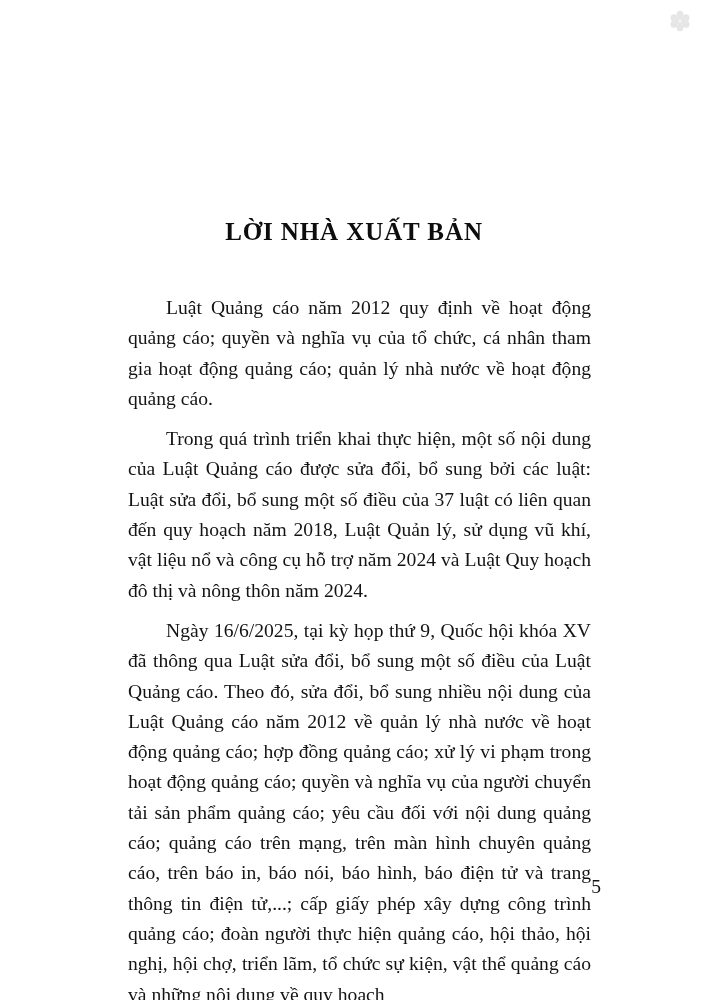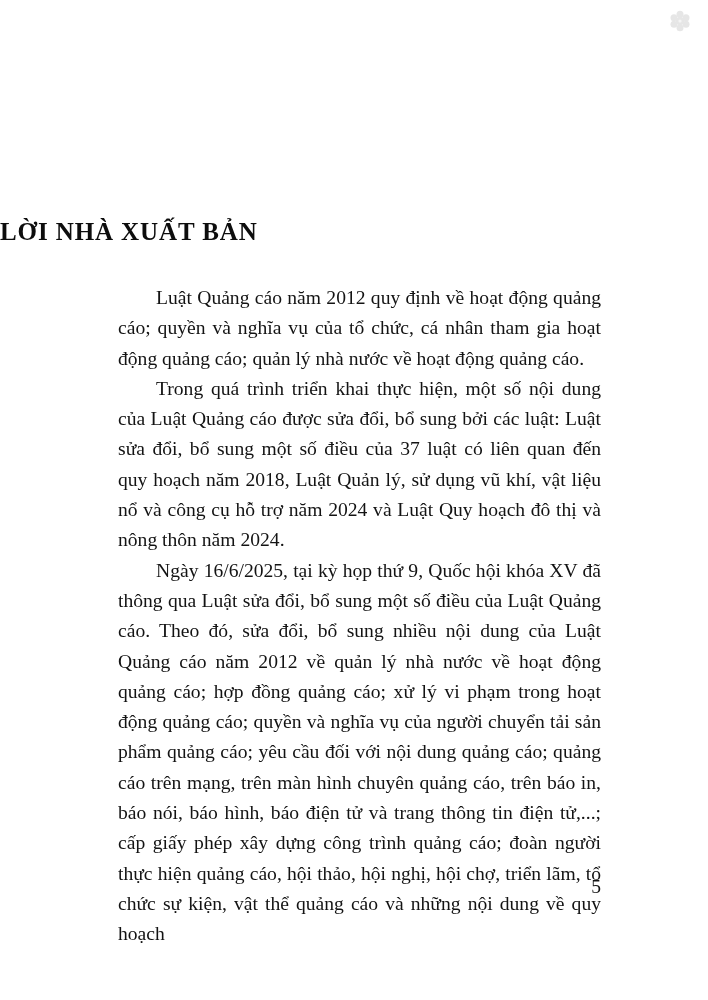--- a/index.html
+++ b/index.html
@@ -31,41 +31,42 @@
     width: 26px;
     height: 26px;
     opacity: 0.85;
   }
 
   .title {
     position: absolute;
     top: 201px;
     left: 0;
     width: 708px;
+    text-align: center;
     font-size: 25px;
     font-weight: bold;
     letter-spacing: 0.9px;
     color: #0d0d0d;
     line-height: 1.15;
   }
 
   .content {
     position: absolute;
     top: 283px;
     left: 118px;
     width: 483px;
     font-size: 19.6px;
     line-height: 30.3px;
     text-align: justify;
     text-justify: inter-word;
     color: #131313;
   }
 
   .content p {
-    margin: 0;
+    margin: 10px;
     text-indent: 38px;
   }
 
   .page-number {
     position: absolute;
     top: 876px;
     left: 118px;
     width: 483px;
     text-align: right;
     font-size: 19.6px;

